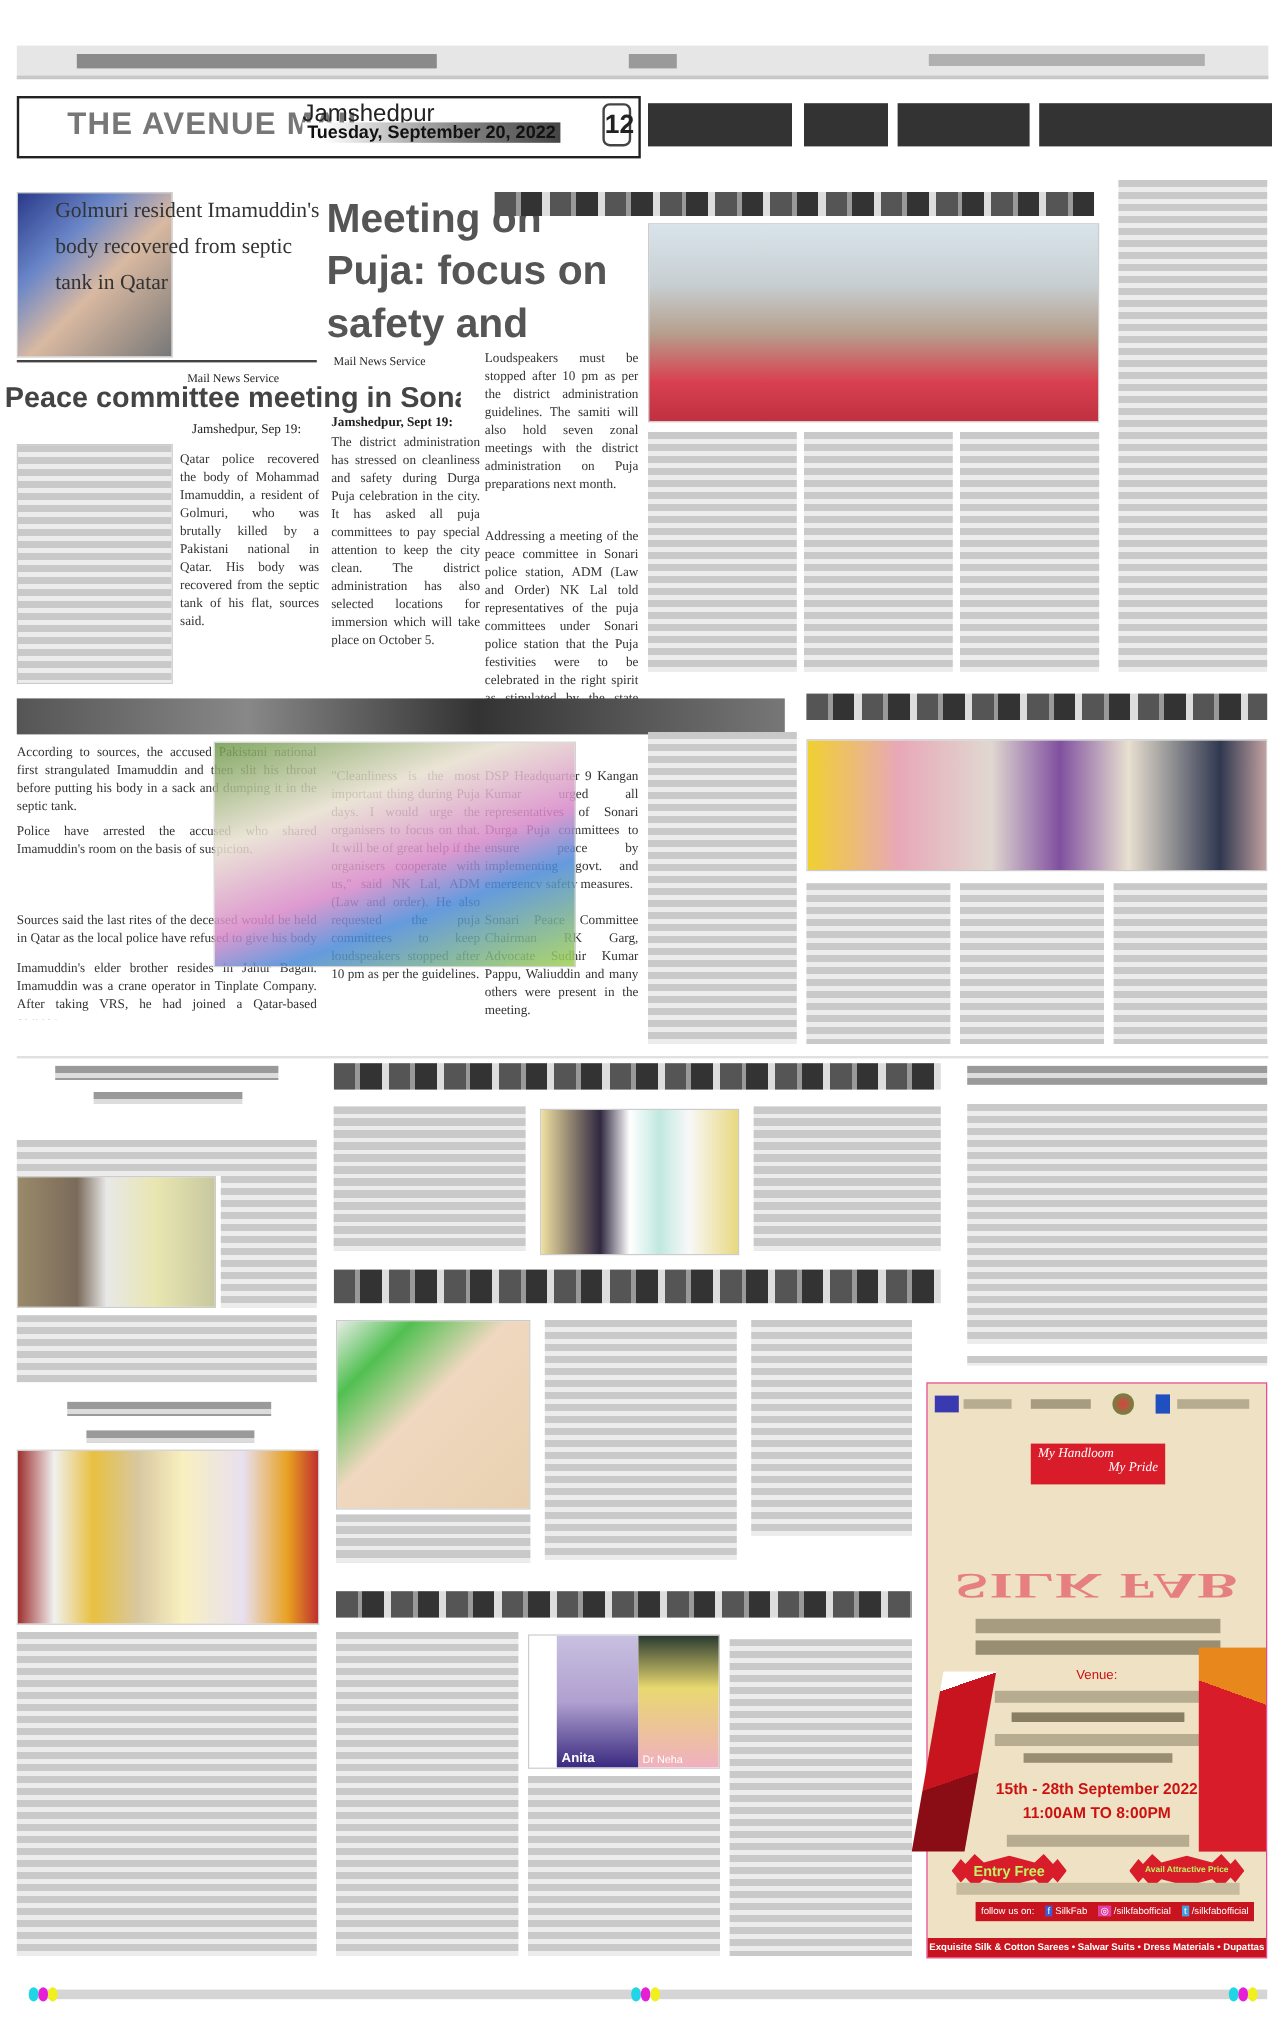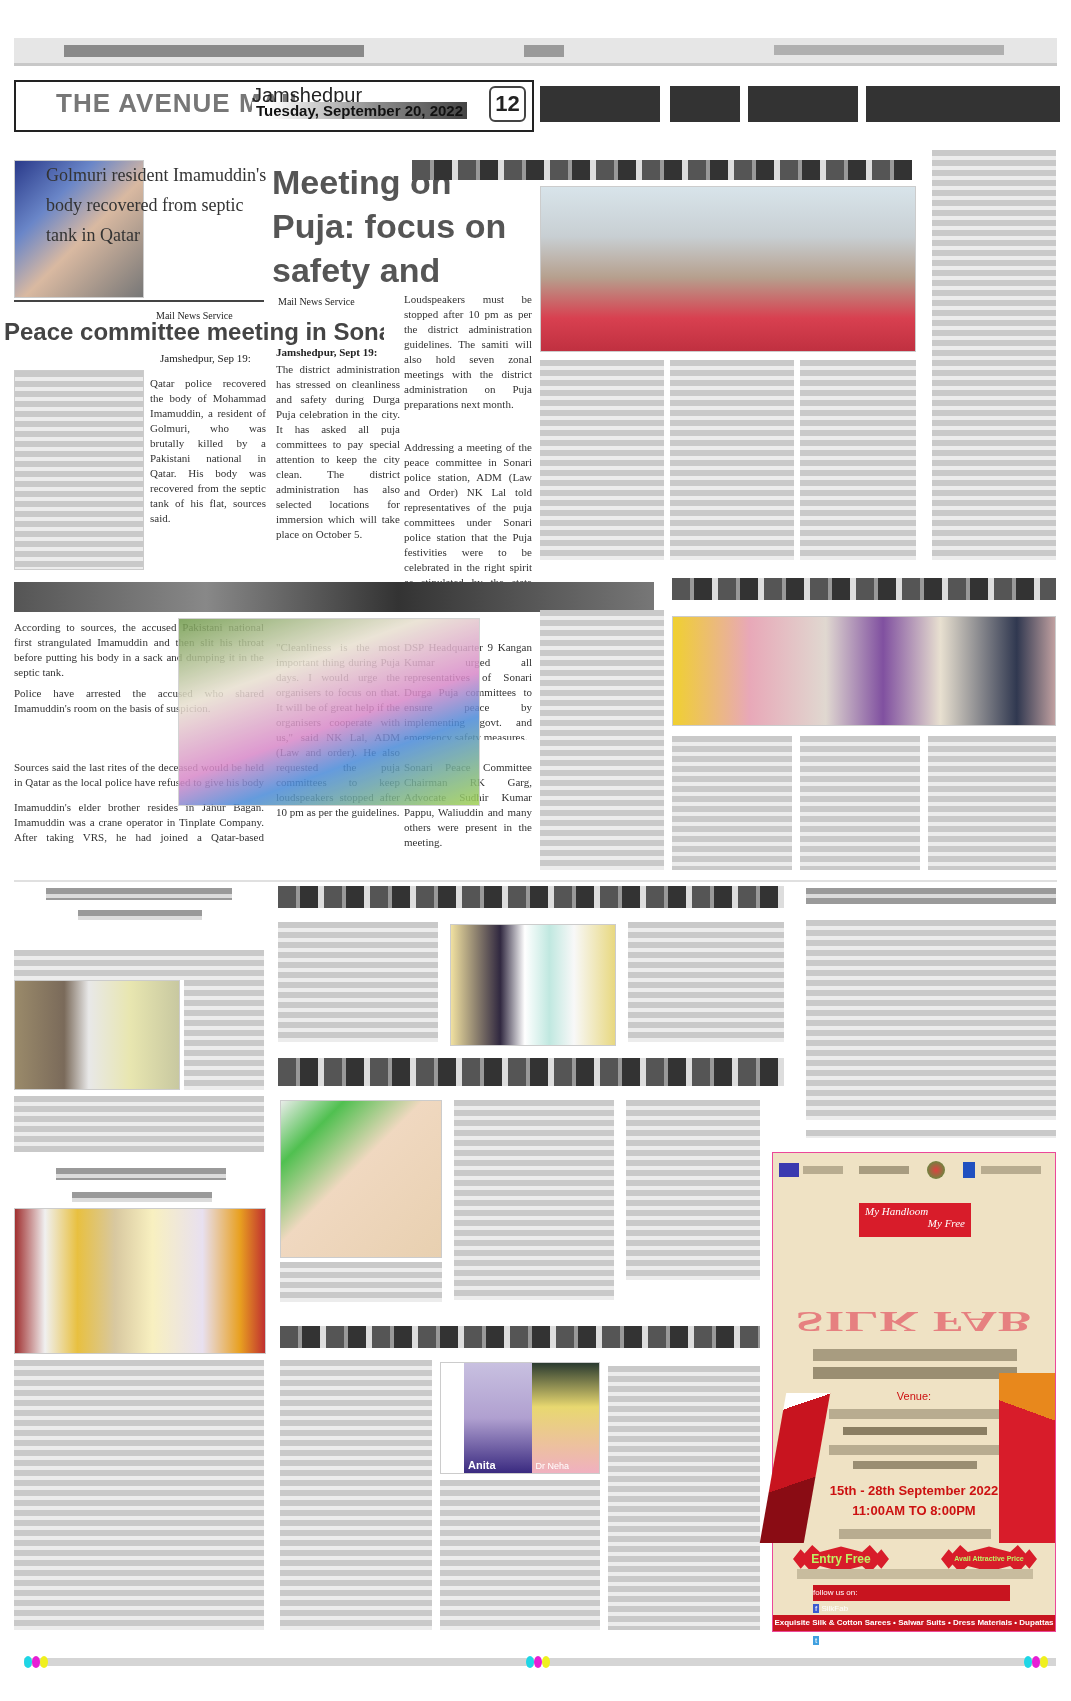--- a/index.html
+++ b/index.html
@@ -9,36 +9,36 @@
   .blur-text-dark { background: repeating-linear-gradient(180deg, #9a9a9a 0px, #9a9a9a 6px, #dcdcdc 6px, #dcdcdc 10px); }
   .blur-head { background: repeating-linear-gradient(90deg, #555 0px, #555 18px, #999 18px, #999 22px, #333 22px, #333 40px, #ddd 40px, #ddd 46px); }
   .topbar { left: 14px; top: 38px; width: 1043px; height: 28px; background: #e6e6e6; border-bottom: 3px solid #c8c8c8; }
   .topbar .l { left: 50px; top: 7px; width: 300px; height: 12px; background: #8a8a8a; }
   .topbar .m { left: 510px; top: 7px; width: 40px; height: 12px; background: #9a9a9a; }
   .topbar .r { left: 760px; top: 7px; width: 230px; height: 10px; background: #b0b0b0; }
   .masthead { left: 14px; top: 80px; width: 520px; height: 52px; border: 2px solid #222; background: #fff; }
   .masthead .name { position: absolute; left: 40px; top: 6px; font-family: "Liberation Sans", sans-serif; font-weight: bold; font-size: 26px; letter-spacing: 1px; color: #777; }
   .masthead .city { position: absolute; left: 236px; top: 2px; font-family: "Liberation Sans", sans-serif; font-size: 20px; color: #222; }
   .masthead .date { position: absolute; left: 236px; top: 20px; font-family: "Liberation Sans", sans-serif; font-weight: bold; font-size: 15px; color: #111; background: linear-gradient(90deg, #fff 0%, #fff 8%, #888 60%, #444 100%); padding: 0 4px; }
-  .masthead .page { position: absolute; right: 6px; top: 4px; width: 37px; height: 36px; border: 2px solid #444; border-radius: 6px; font-family: "Liberation Sans", sans-serif; font-weight: bold; font-size: 22px; text-align: center; line-height: 32px; }
+  .masthead .page { position: absolute; right: 6px; top: 4px; width: 24px; height: 36px; border: 2px solid #444; border-radius: 6px; font-family: "Liberation Sans", sans-serif; font-weight: bold; font-size: 22px; text-align: center; line-height: 32px; }
   .main-head { left: 540px; top: 82px; width: 520px; height: 44px; }
   .main-head .bar { position: absolute; left: 0; top: 4px; height: 36px; background: #333; }
   .sec-head { font-family: "Liberation Sans", sans-serif; font-weight: bold; color: #333; overflow: hidden; white-space: nowrap; }
   .photo { border: 1px solid #ccc; overflow: hidden; padding-left: 23px; }
   .col-text { font-size: 11px; line-height: 15px; text-align: justify; color: #333; }
   .ad { left: 772px; top: 1152px; width: 284px; height: 480px; background: #efe2c4; border: 1px solid #ec4899; }
   .ad .logos { position: absolute; left: 0; top: 8px; width: 100%; height: 20px; }
   .ad .tagline { position: absolute; left: 86px; top: 50px; width: 112px; height: 34px; background: #d81c2a; color: #fff; font-family: "Liberation Serif", serif; font-style: italic; font-size: 11px; padding: 2px 6px; }
   .ad .brand { position: absolute; left: 0; top: 88px; width: 100%; text-align: center; font-family: "Liberation Serif", serif; font-weight: bold; font-size: 50px; color: #d81c2a; letter-spacing: 1px; }
   .ad .brand-mirror { position: absolute; left: 0; top: 140px; width: 100%; text-align: center; font-family: "Liberation Serif", serif; font-weight: bold; font-size: 50px; color: #e4606a; transform: scaleY(-0.6); opacity: 0.75; letter-spacing: 1px; }
   .ad .venue-label { position: absolute; left: 0; top: 237px; width: 100%; text-align: center; font-family: "Liberation Sans", sans-serif; font-size: 11px; color: #c11; }
   .ad .dates { position: absolute; left: 0; top: 330px; width: 100%; text-align: center; font-family: "Liberation Sans", sans-serif; font-size: 13px; color: #c11; font-weight: bold; }
   .ad .time { position: absolute; left: 0; top: 350px; width: 100%; text-align: center; font-family: "Liberation Sans", sans-serif; font-size: 13px; color: #c11; font-weight: bold; }
   .starburst { position: absolute; height: 28px; background: #d81c2a; color: #bef264; font-family: "Liberation Sans", sans-serif; font-weight: bold; text-align: center; line-height: 28px; clip-path: polygon(0 50%, 8% 15%, 12% 30%, 20% 0, 28% 25%, 50% 5%, 72% 25%, 80% 0, 88% 30%, 92% 15%, 100% 50%, 92% 85%, 88% 70%, 80% 100%, 72% 75%, 50% 95%, 28% 75%, 20% 100%, 12% 70%, 8% 85%); }
-  .ad .follow { position: absolute; left: 40px; top: 432px; width: 197px; height: 16px; background: #c8141f; color: #fff; font-family: "Liberation Sans", sans-serif; font-size: 8px; line-height: 16px; display: flex; justify-content: space-around; flex-direction: column; }
+  .ad .follow { position: absolute; left: 40px; top: 432px; width: 232px; height: 16px; background: #c8141f; color: #fff; font-family: "Liberation Sans", sans-serif; font-size: 8px; line-height: 16px; display: flex; justify-content: space-around; }
   .ad .footer { position: absolute; left: 0; bottom: 0; width: 100%; height: 16px; background: #c8141f; color: #fff; font-family: "Liberation Sans", sans-serif; font-size: 8px; font-weight: bold; text-align: center; line-height: 16px; }
   .cloth-l { position: absolute; left: 0; top: 240px; width: 44px; height: 150px; background: linear-gradient(160deg, #fff 0 10%, #c8141f 10% 60%, #8a0c14 60% 100%); transform: skewX(-10deg); }
   .cloth-r { position: absolute; right: 0; top: 220px; width: 56px; height: 170px; background: linear-gradient(200deg, #e8881c 0 25%, #d81c2a 25% 100%); }
   .regbar { top: 1658px; height: 8px; background: #d5d5d5; }
   .dot { position: absolute; top: 1656px; width: 8px; height: 12px; border-radius: 50%; }
 </style>
 </head>
 <body>
 
 <div class="abs topbar">
@@ -157,21 +157,21 @@
   <div class="logos">
     <span style="position:absolute;left:6px;top:2px;width:20px;height:14px;background:#3a3ab0;"></span>
     <span style="position:absolute;left:30px;top:5px;width:40px;height:8px;background:#b8ac90;"></span>
     <span style="position:absolute;left:86px;top:5px;width:50px;height:8px;background:#a89c80;"></span>
     <span style="position:absolute;left:154px;top:0;width:18px;height:18px;border-radius:50%;background:radial-gradient(#e04040,#40a040);"></span>
     <span style="position:absolute;left:190px;top:1px;width:12px;height:16px;background:#2050c0;"></span>
     <span style="position:absolute;left:208px;top:5px;width:60px;height:8px;background:#b8ac90;"></span>
   </div>
   <div class="tagline">
     <div>My Handloom</div>
-    <div style="text-align:right;">My Free</div>
+    <div style="text-align:right;">My Pride</div>
   </div>
   <div class="brand-mirror">SILK FAB</div>
   <div class="abs" style="left:40px;top:196px;width:204px;height:12px;background:#a89c80;"></div>
   <div class="abs" style="left:40px;top:214px;width:204px;height:12px;background:#9a8e72;"></div>
   <div class="venue-label">Venue:</div>
   <div class="abs" style="left:56px;top:256px;width:172px;height:10px;background:#b8ac90;"></div>
   <div class="abs" style="left:70px;top:274px;width:144px;height:8px;background:#8a7e62;"></div>
   <div class="abs" style="left:56px;top:292px;width:172px;height:10px;background:#b8ac90;"></div>
   <div class="abs" style="left:80px;top:308px;width:124px;height:8px;background:#9a8e72;"></div>
   <div class="cloth-l"></div>

